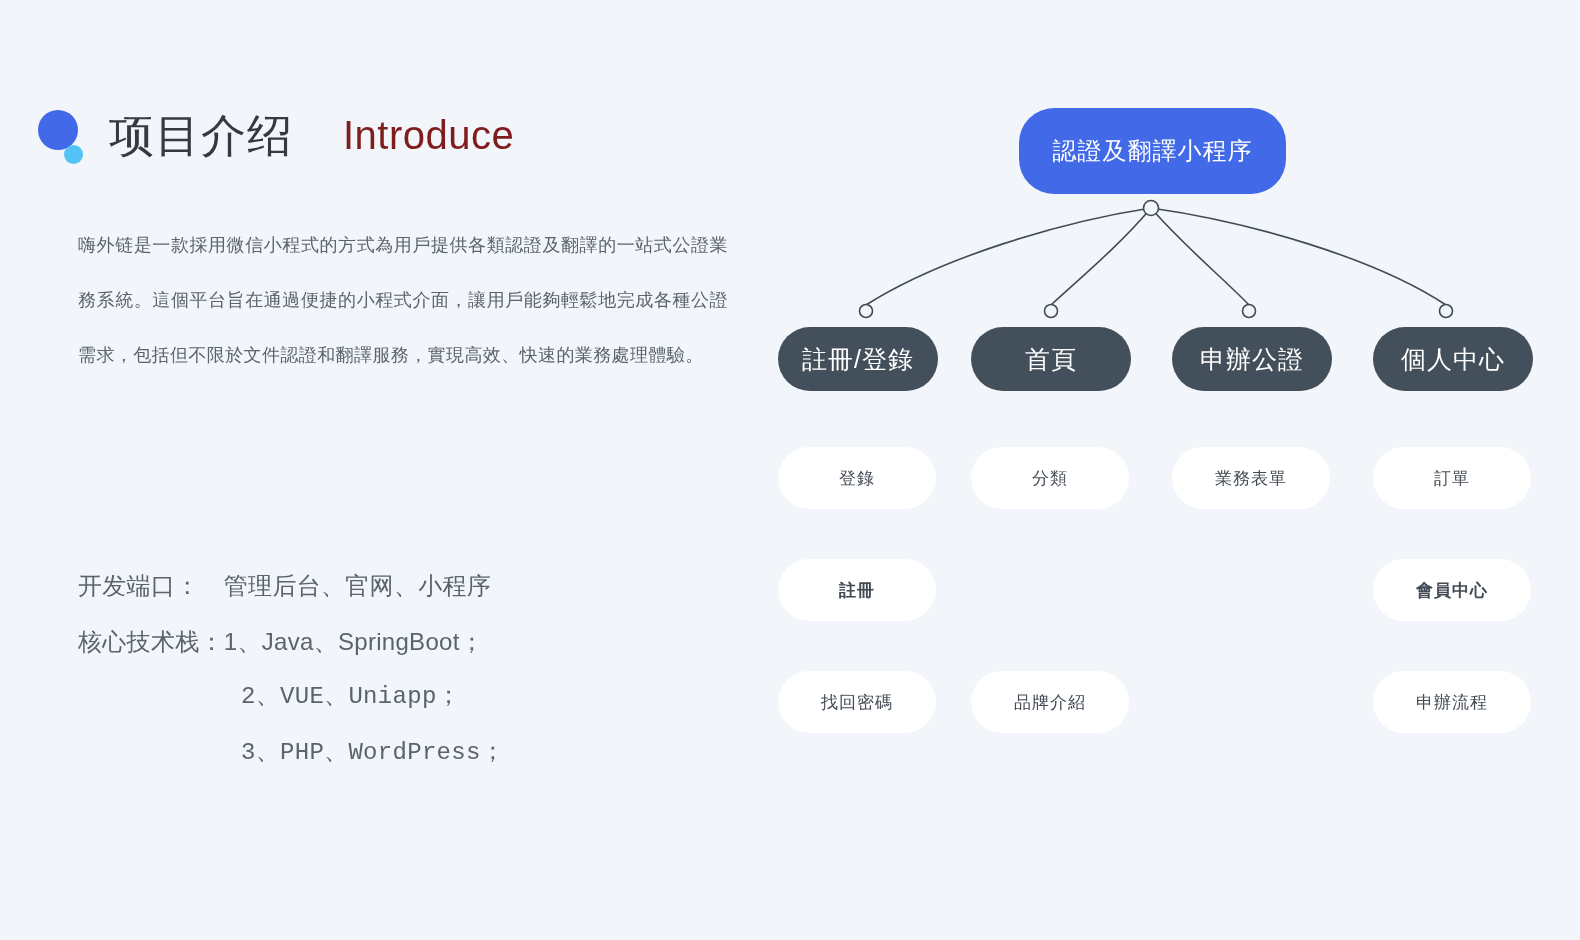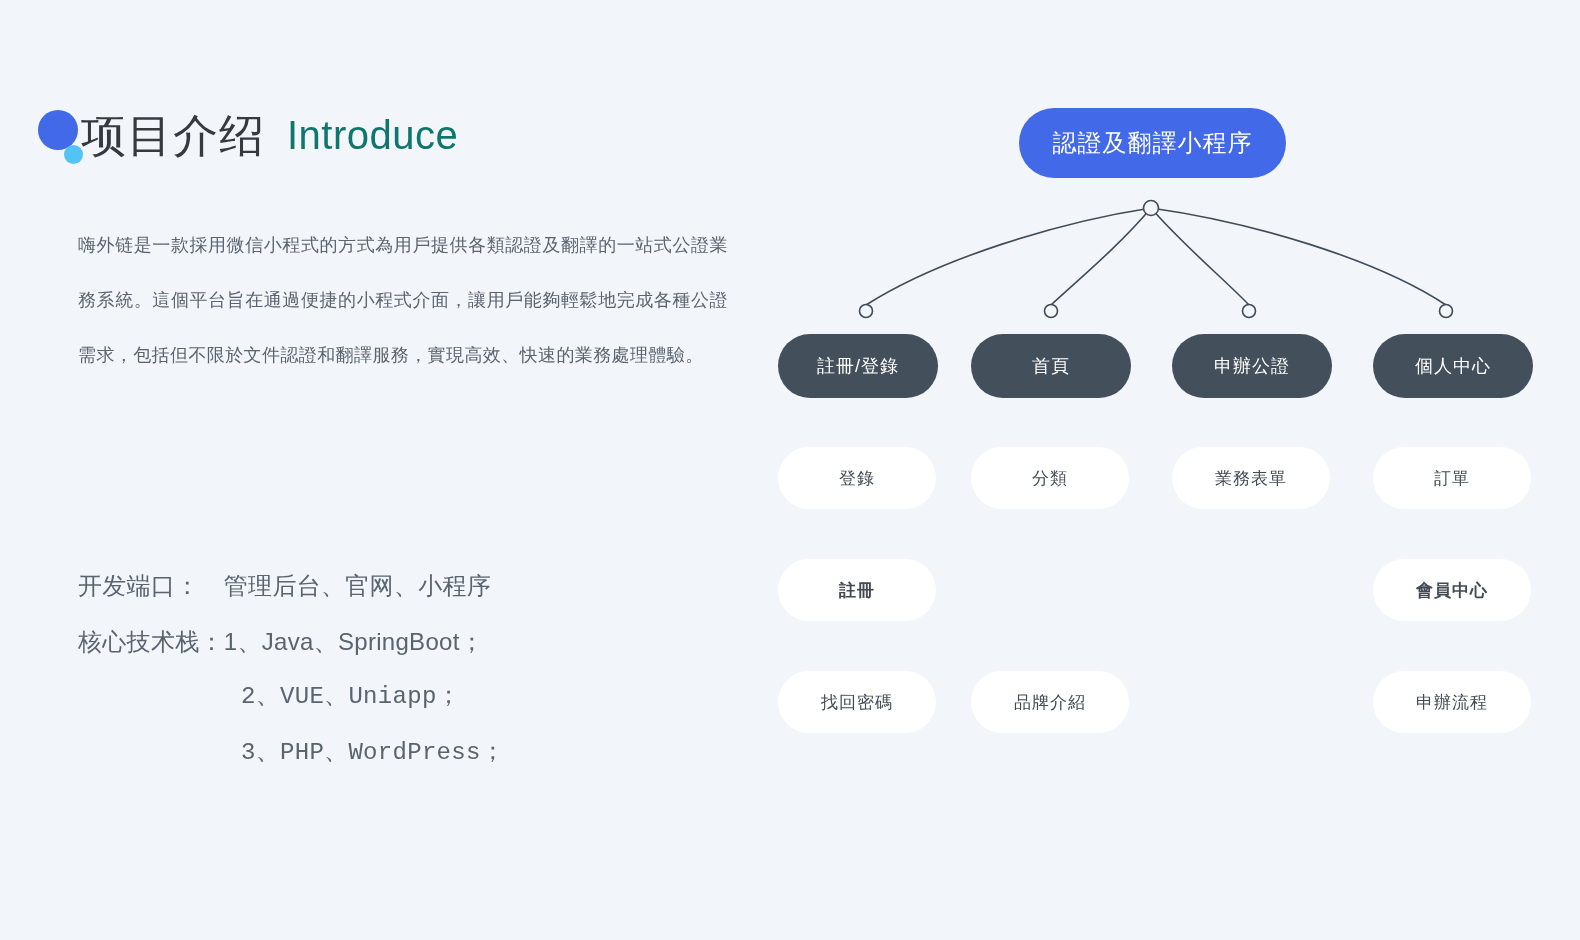--- a/index.html
+++ b/index.html
@@ -33,20 +33,21 @@
     height: 940px;
   }
 
   .heading {
     position: absolute;
     left: 36px;
     top: 97px;
     height: 76px;
     display: flex;
     align-items: center;
+    gap: 28px;
   }
 
   .heading-dots {
     position: relative;
     width: 44px;
     height: 76px;
     flex: 0 0 44px;
   }
 
   .dot-big {
@@ -76,21 +77,21 @@
     letter-spacing: 1px;
     margin-left: 1px;
     position: relative;
     z-index: 2;
     white-space: nowrap;
   }
 
   .heading-en {
     font-size: 40px;
     line-height: 1;
-    color: #0f766e;
+    color: #7f1d1d;
     margin-left: 22px;
     letter-spacing: 0.5px;
     white-space: nowrap;
   }
 
   .body-para {
     position: absolute;
     left: 78px;
     top: 218px;
     width: 650px;
@@ -133,39 +134,39 @@
     width: 820px;
     height: 400px;
     overflow: visible;
   }
 
   .node-root {
     position: absolute;
     left: 259px;
     top: 108px;
     width: 267px;
-    height: 70px;
+    height: 86px;
     border-radius: 35px;
     background: #4169e8;
     color: #ffffff;
     font-size: 24px;
     letter-spacing: 1px;
     display: flex;
     align-items: center;
     justify-content: center;
   }
 
   .node-dark {
     position: absolute;
-    top: 334px;
+    top: 327px;
     height: 64px;
     border-radius: 32px;
     background: #434f5b;
     color: #ffffff;
-    font-size: 18px;
+    font-size: 25px;
     letter-spacing: 1px;
     display: flex;
     align-items: center;
     justify-content: center;
   }
 
   .node-leaf {
     position: absolute;
     height: 62px;
     border-radius: 31px;

